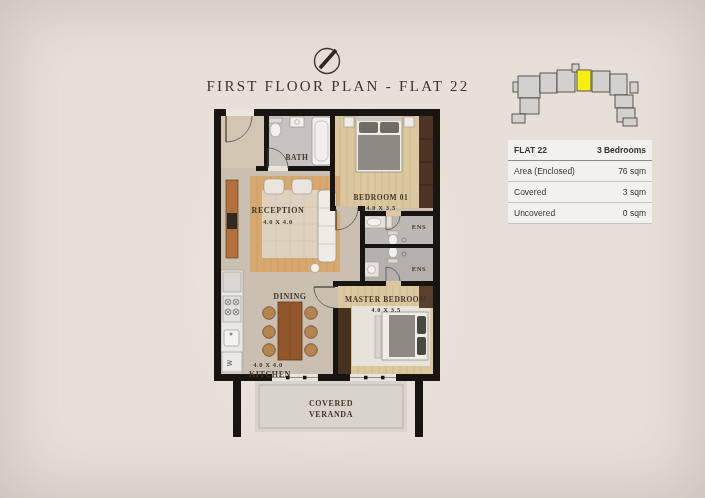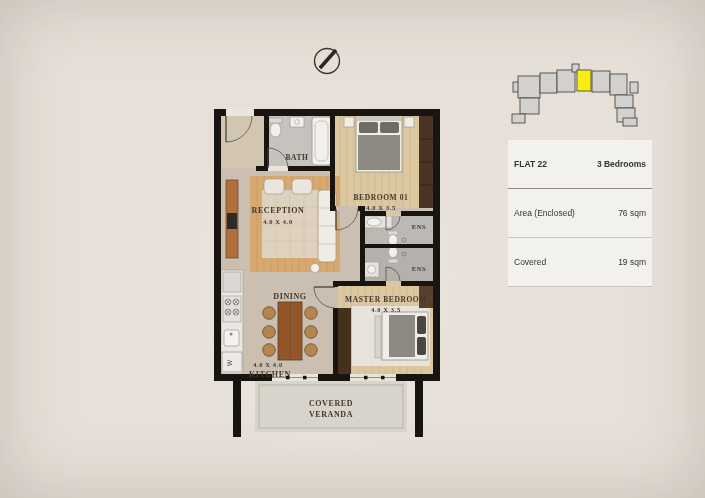--- a/index.html
+++ b/index.html
@@ -29,21 +29,21 @@
 
   
   .info-table{
     position:absolute;left:508px;top:140px;width:144px;
     font-family:"Liberation Sans", sans-serif;
     font-size:8.5px;color:#35332f;
   }
   .info-table .row{
     display:flex;justify-content:space-between;align-items:center;
     background:#f2f1ee;
-    padding:19px 6px;
+    padding:5px 6px;
     border-bottom:1px solid #c8c5c0;
     height:10px;
   }
   .info-table .row.header{
     font-weight:bold;
     border-bottom:1.5px solid #8f8c87;
   }
   .info-table .row .val{text-align:right;}
 
   
@@ -60,20 +60,21 @@
 
 <div class="page">
   <div class="glow"></div>
 
   <svg class="north" viewBox="0 0 32 32">
     <circle cx="16" cy="17" r="12.5" fill="none" stroke="#3e382f" stroke-width="1.4"></circle>
     <line x1="9" y1="24" x2="25" y2="6" stroke="#2c2822" stroke-width="3.6"></line>
     <line x1="9" y1="24" x2="14" y2="19" stroke="#2c2822" stroke-width="2"></line>
   </svg>
 
+  <div class="plan-title">FIRST FLOOR PLAN - FLAT 22</div>
 
   <svg class="keyplan" viewBox="505 55 140 78">
     <g fill="#d3d1ce" stroke="#4c4946" stroke-width="0.9">
       <rect x="513" y="82" width="9" height="10"></rect>
       <rect x="518" y="76" width="22" height="22"></rect>
       <rect x="520" y="98" width="19" height="16"></rect>
       <rect x="512" y="114" width="13" height="9"></rect>
       <rect x="540" y="73" width="17" height="20"></rect>
       <rect x="557" y="70" width="18" height="22"></rect>
       <rect x="572" y="64" width="7" height="8"></rect>
@@ -91,21 +92,25 @@
     <div class="row header">
       <span>FLAT 22</span>
       <span class="val">3 Bedrooms</span>
     </div>
     <div class="row">
       <span>Area (Enclosed)</span>
       <span class="val">76 sqm</span>
     </div>
     <div class="row">
       <span>Covered</span>
-      <span class="val">19 sqm</span>
+      <span class="val">3 sqm</span>
+    </div>
+    <div class="row">
+      <span>Uncovered</span>
+      <span class="val">0 sqm</span>
     </div>
   </div>
 
   <svg class="floorplan" viewBox="200 100 255 350">
 
     <g>
       <rect x="218" y="112" width="218" height="266" fill="#cabfb1"></rect>
       <rect x="221" y="116" width="45" height="52" fill="#d2c5b1"></rect>
       <rect x="266" y="116" width="67" height="52" fill="#c6c3bf"></rect>
       <rect x="333" y="116" width="100" height="92" fill="#dcc8a0"></rect>

